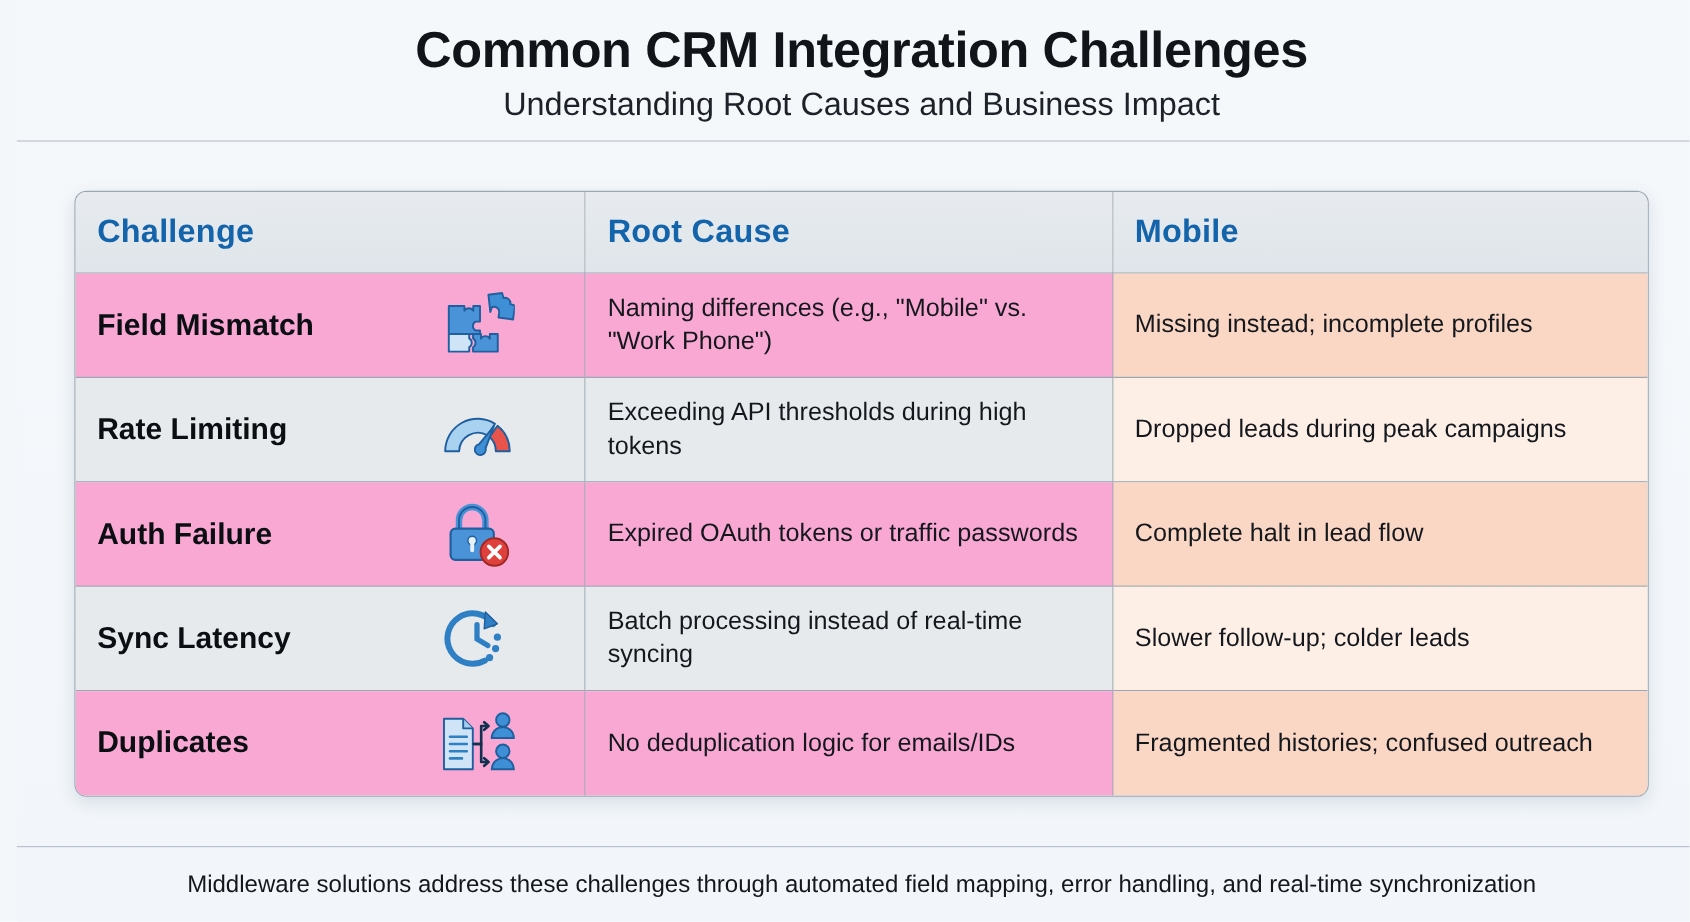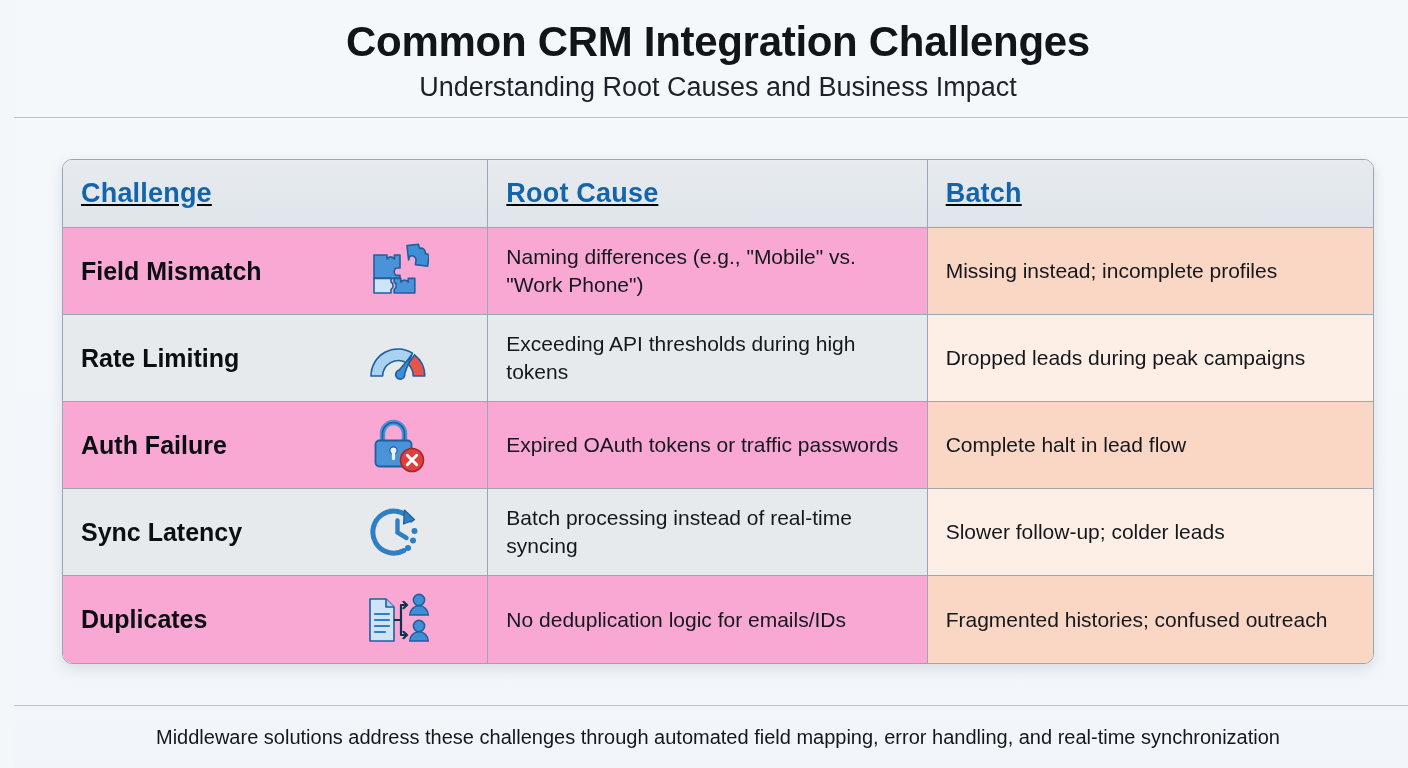--- a/index.html
+++ b/index.html
@@ -84,21 +84,20 @@
   .col-challenge { width: 426px; }
   .col-cause     { width: 440px; }
   .col-impact    { width: 446px; }
 
   
   .header-row .cell {
     background: linear-gradient(180deg, #e7ebef 0%, #dfe5ea 100%);
     height: 68px;
     padding-top: 0;
     padding-bottom: 0;
-    text-decoration: underline;
   }
   .header-row .cell > span {
     font-size: 27px;
     font-weight: bold;
     color: #1464ac;
     letter-spacing: 0.2px;
   }
 
   
   .body-row .cell { height: 87px; }
@@ -164,21 +163,21 @@
     <div class="table">
 
       <div class="row header-row">
         <div class="cell col-challenge">
           <span>Challenge</span>
         </div>
         <div class="cell col-cause">
           <span>Root Cause</span>
         </div>
         <div class="cell col-impact">
-          <span>Batch</span>
+          <span>Mobile</span>
         </div>
       </div>
 
       <div class="row body-row alt-a">
         <div class="cell col-challenge challenge-cell">
           <span class="challenge-label">Field Mismatch</span>
           <span class="challenge-icon">
             <svg width="62" height="58" viewBox="0 0 62 58">
               <g stroke="#1f5f9e" stroke-width="1.6" stroke-linejoin="round">
 

